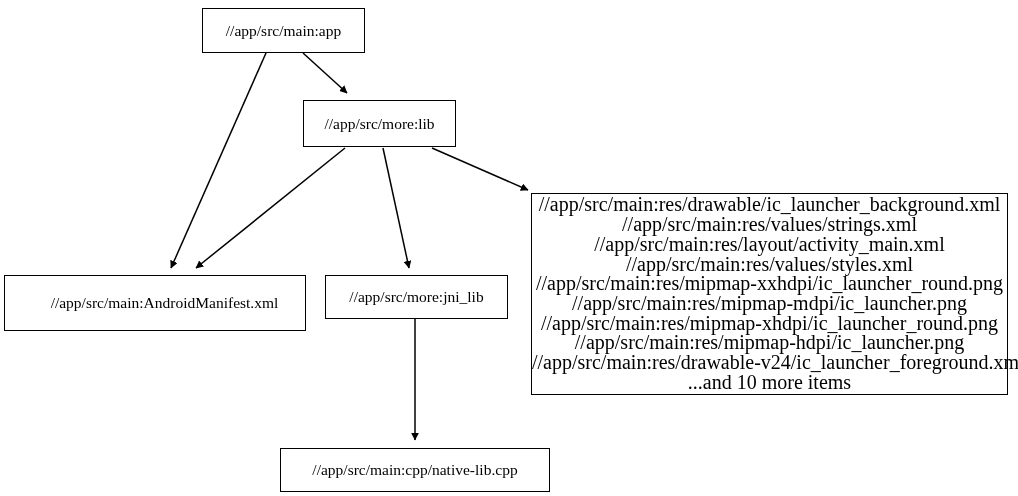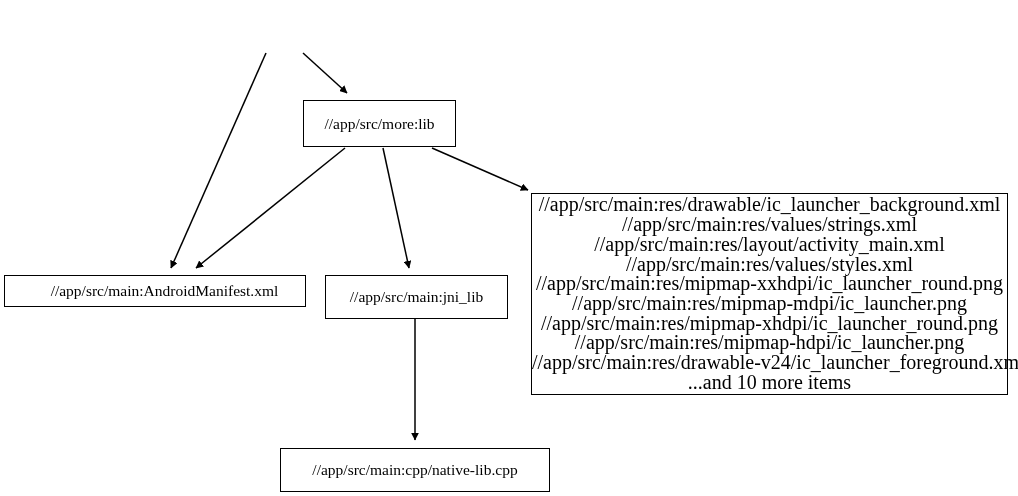--- a/index.html
+++ b/index.html
@@ -46,21 +46,21 @@
   }
   .node-label {
     display: block;
     width: 100%;
     text-align: center;
     white-space: pre;
   }
   
   #node-app        { left: 202px; top: 8px;   width: 163px; height: 45px; }
   #node-lib        { left: 303px; top: 100px; width: 153px; height: 47px; }
-  #node-manifest   { left: 4px;   top: 275px; width: 302px; height: 32px; padding-left: 19px; }
+  #node-manifest   { left: 4px;   top: 275px; width: 302px; height: 56px; padding-left: 19px; }
   #node-jni        { left: 325px; top: 275px; width: 183px; height: 44px; }
   #node-res        { left: 531px; top: 193px; width: 477px; height: 202px; font-size: 20px; line-height: 19.7px; }
   #node-nativelib  { left: 280px; top: 448px; width: 270px; height: 44px; }
   #node-res .node-label { line-height: 19.7px; }
 </style>
 </head>
 <body>
 
 <div id="graph-canvas">
 
@@ -77,31 +77,34 @@
 
     <path d="M 345,148 L 196,268" fill="none" stroke="#000000" stroke-width="1.5" marker-end="url(#arrow)"></path>
 
     <path d="M 383,148 L 409,268" fill="none" stroke="#000000" stroke-width="1.5" marker-end="url(#arrow)"></path>
 
     <path d="M 432,148 L 528,190" fill="none" stroke="#000000" stroke-width="1.5" marker-end="url(#arrow)"></path>
 
     <path d="M 415,319 L 415,440" fill="none" stroke="#000000" stroke-width="1.5" marker-end="url(#arrow)"></path>
   </svg>
 
+  <div class="node" id="node-app">
+    <span class="node-label">//app/src/main:app</span>
+  </div>
 
   <div class="node" id="node-lib">
     <span class="node-label">//app/src/more:lib</span>
   </div>
 
   <div class="node" id="node-manifest">
     <span class="node-label">//app/src/main:AndroidManifest.xml</span>
   </div>
 
   <div class="node" id="node-jni">
-    <span class="node-label">//app/src/main:jni_lib</span>
+    <span class="node-label">//app/src/more:jni_lib</span>
   </div>
 
   <div class="node" id="node-res">
     <span class="node-label">//app/src/main:res/drawable/ic_launcher_background.xml
 //app/src/main:res/values/strings.xml
 //app/src/main:res/layout/activity_main.xml
 //app/src/main:res/values/styles.xml
 //app/src/main:res/mipmap-xxhdpi/ic_launcher_round.png
 //app/src/main:res/mipmap-mdpi/ic_launcher.png
 //app/src/main:res/mipmap-xhdpi/ic_launcher_round.png

